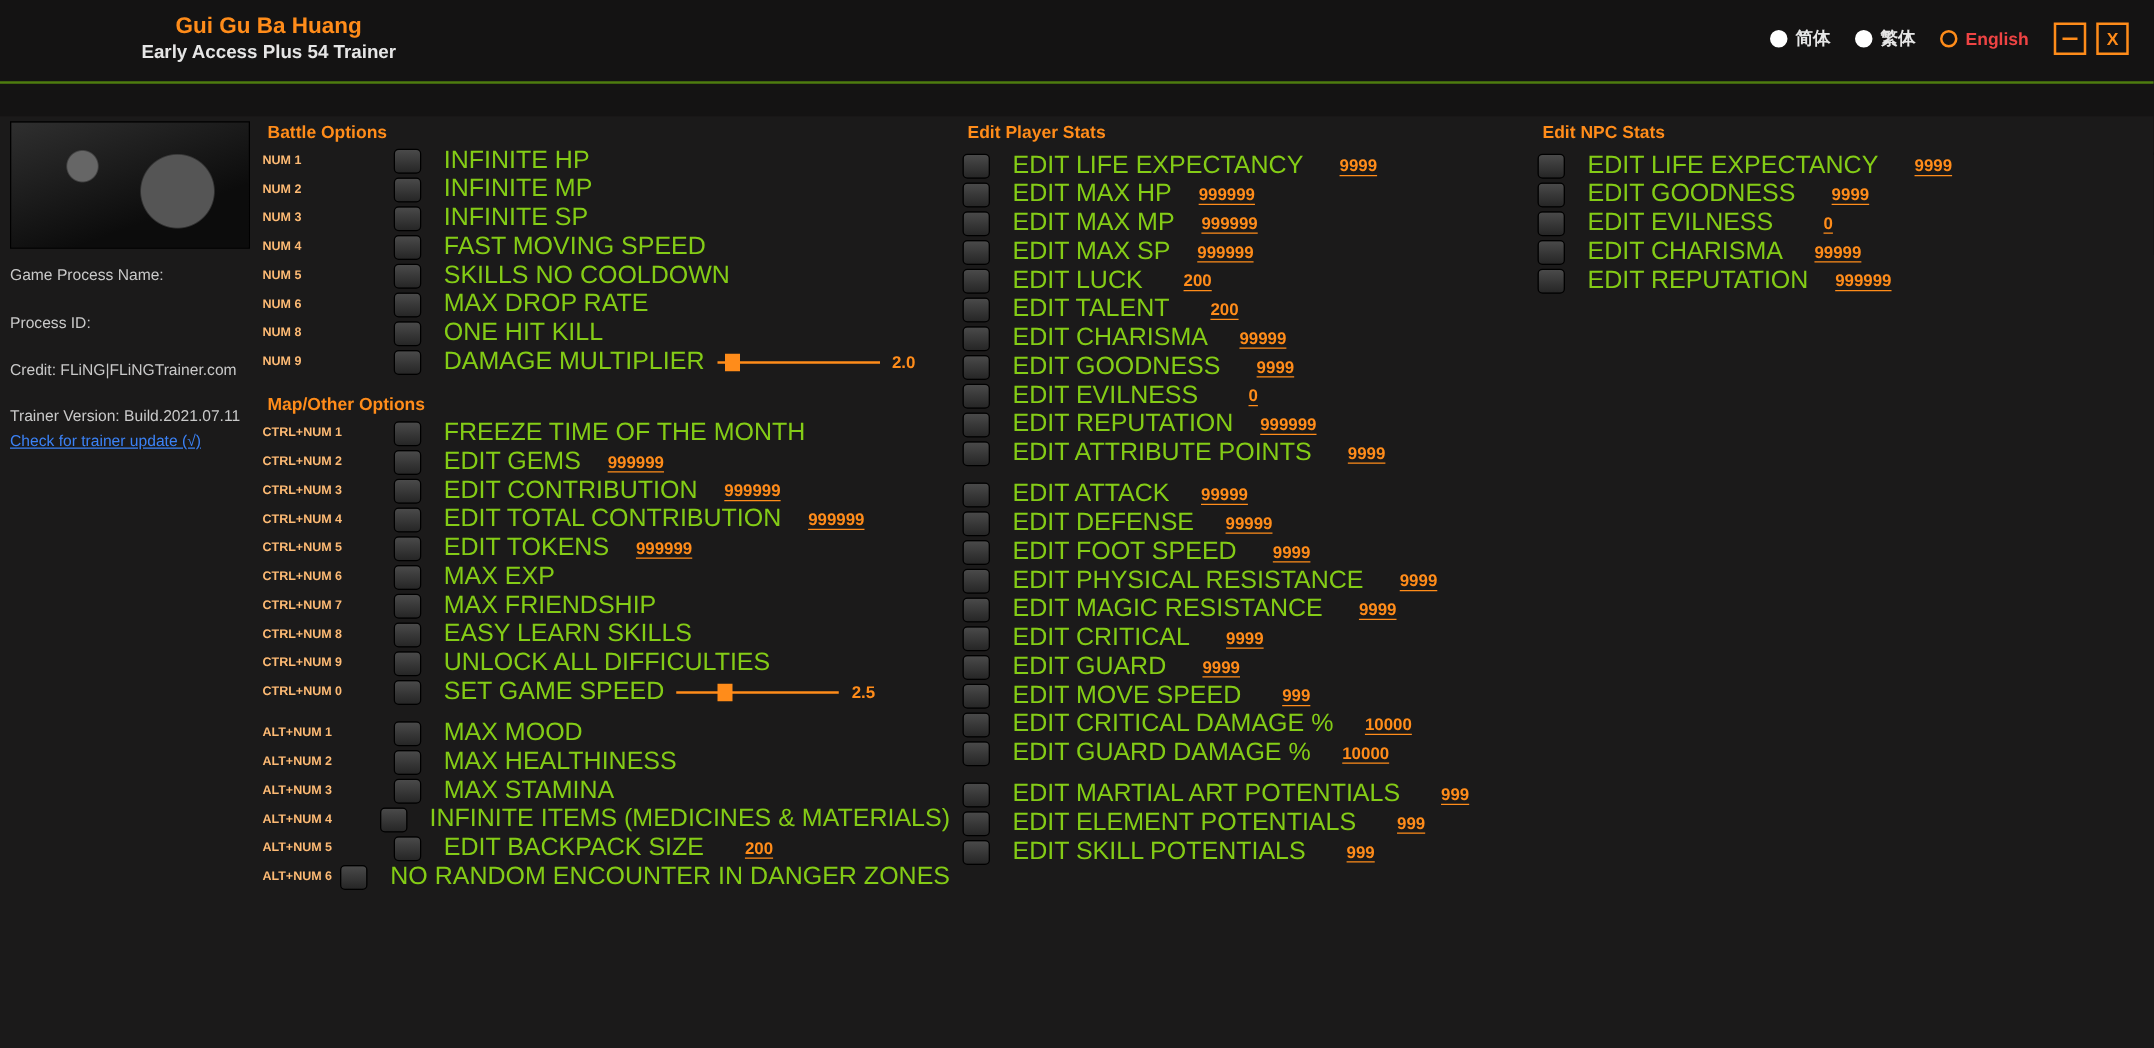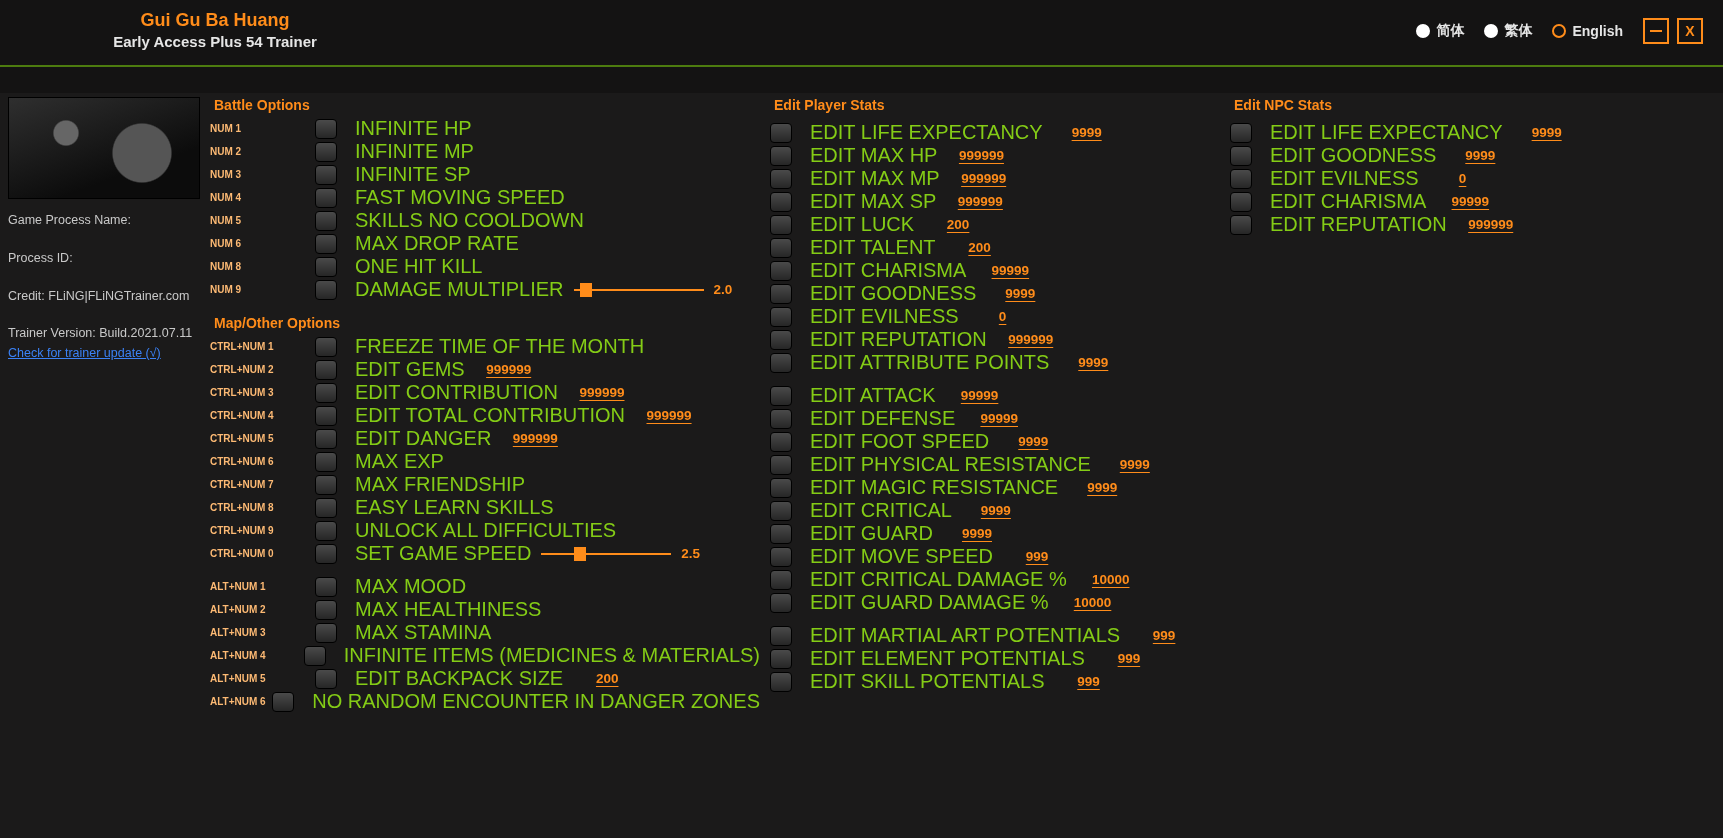--- a/index.html
+++ b/index.html
@@ -51,21 +51,21 @@
     font-size: 14px;
     font-weight: 700;
     justify-content: space-between;
   }
   .lang-item { display:flex; align-items:center; gap:6px; cursor:pointer; color:#e6e6e6;}
   .radio {
     width:10px;height:10px;border:2px solid #fff;border-radius:50%;
     display:inline-block;background:#fff;
   }
   .radio.hollow { background:transparent; border-color:#ff8c1a;}
-  .lang-item.active { color:#e5e5e5;}
+  .lang-item.active { color:#ef4444;}
   .win-btns { display:flex; gap:8px;}
   .win-btn {
     width:22px;height:22px;border:2px solid #ff8c1a;display:flex;
     align-items:center;justify-content:center;color:#ff8c1a;cursor:pointer;
     font-weight:700;
   }
   .win-btn .dash{width:12px;height:2px;background:#ff8c1a;}
 
   
   .col-header {
@@ -272,21 +272,21 @@
           </div>
           <div class="row">
             <span class="hotkey">CTRL+NUM 4</span>
             <span class="checkbox"></span>
             <span class="opt-label">EDIT TOTAL CONTRIBUTION</span>
             <span class="val-field">999999</span>
           </div>
           <div class="row">
             <span class="hotkey">CTRL+NUM 5</span>
             <span class="checkbox"></span>
-            <span class="opt-label">EDIT DANGER</span>
+            <span class="opt-label">EDIT TOKENS</span>
             <span class="val-field">999999</span>
           </div>
           <div class="row">
             <span class="hotkey">CTRL+NUM 6</span>
             <span class="checkbox"></span>
             <span class="opt-label">MAX EXP</span>
           </div>
           <div class="row">
             <span class="hotkey">CTRL+NUM 7</span>
             <span class="checkbox"></span>

